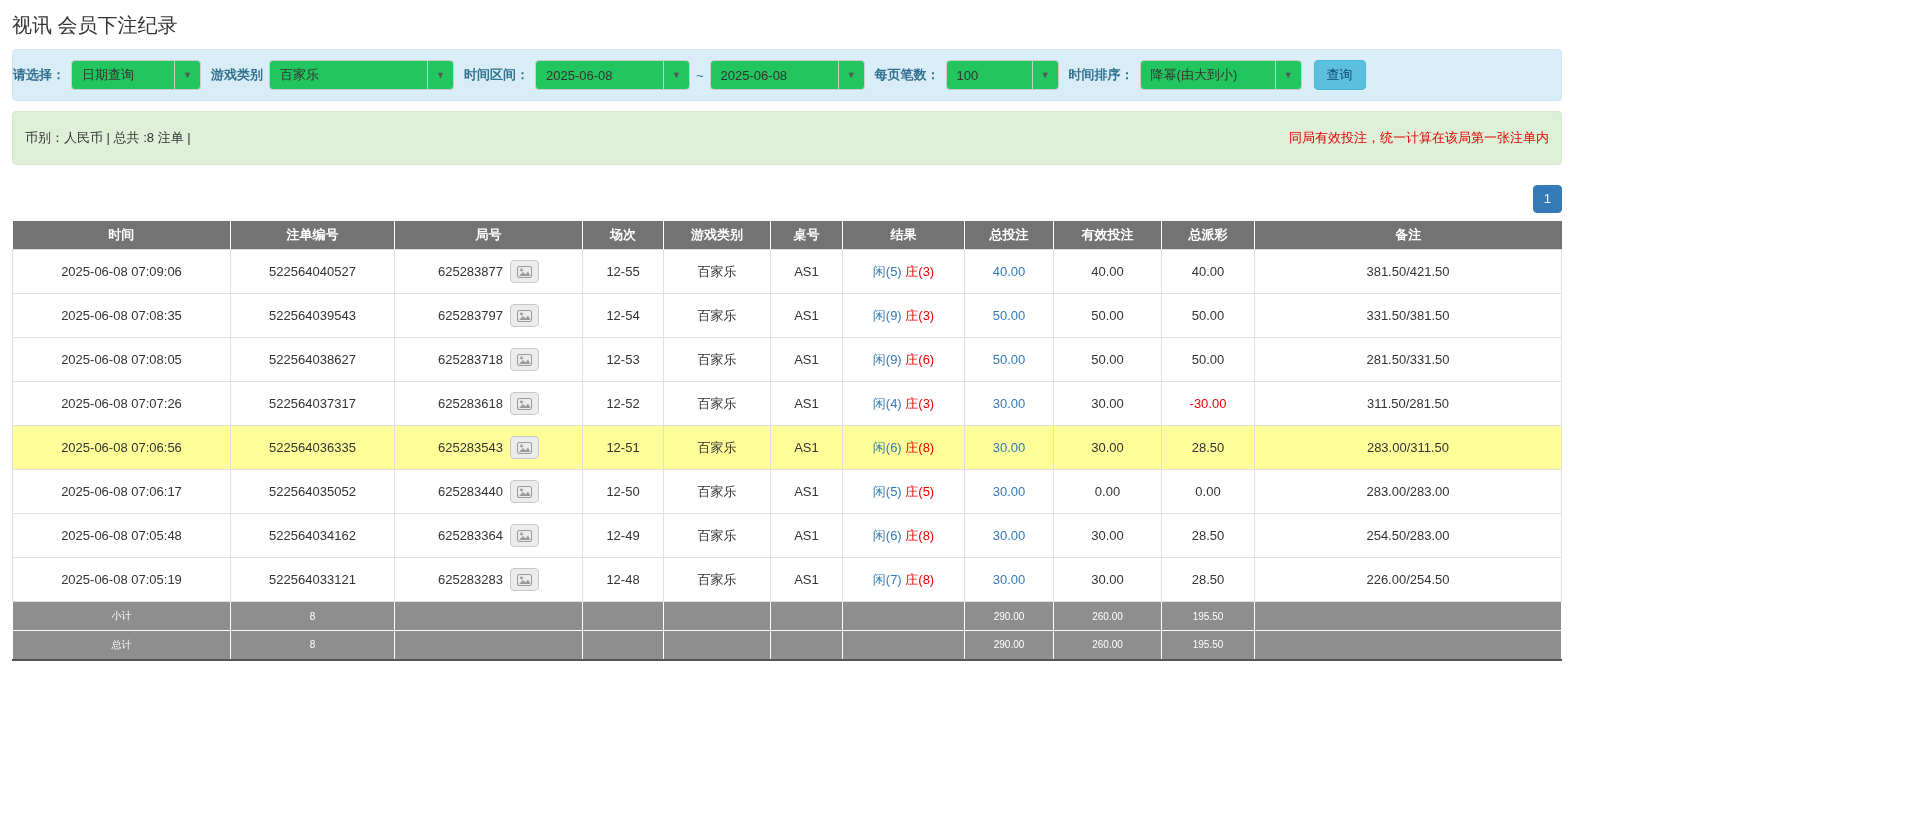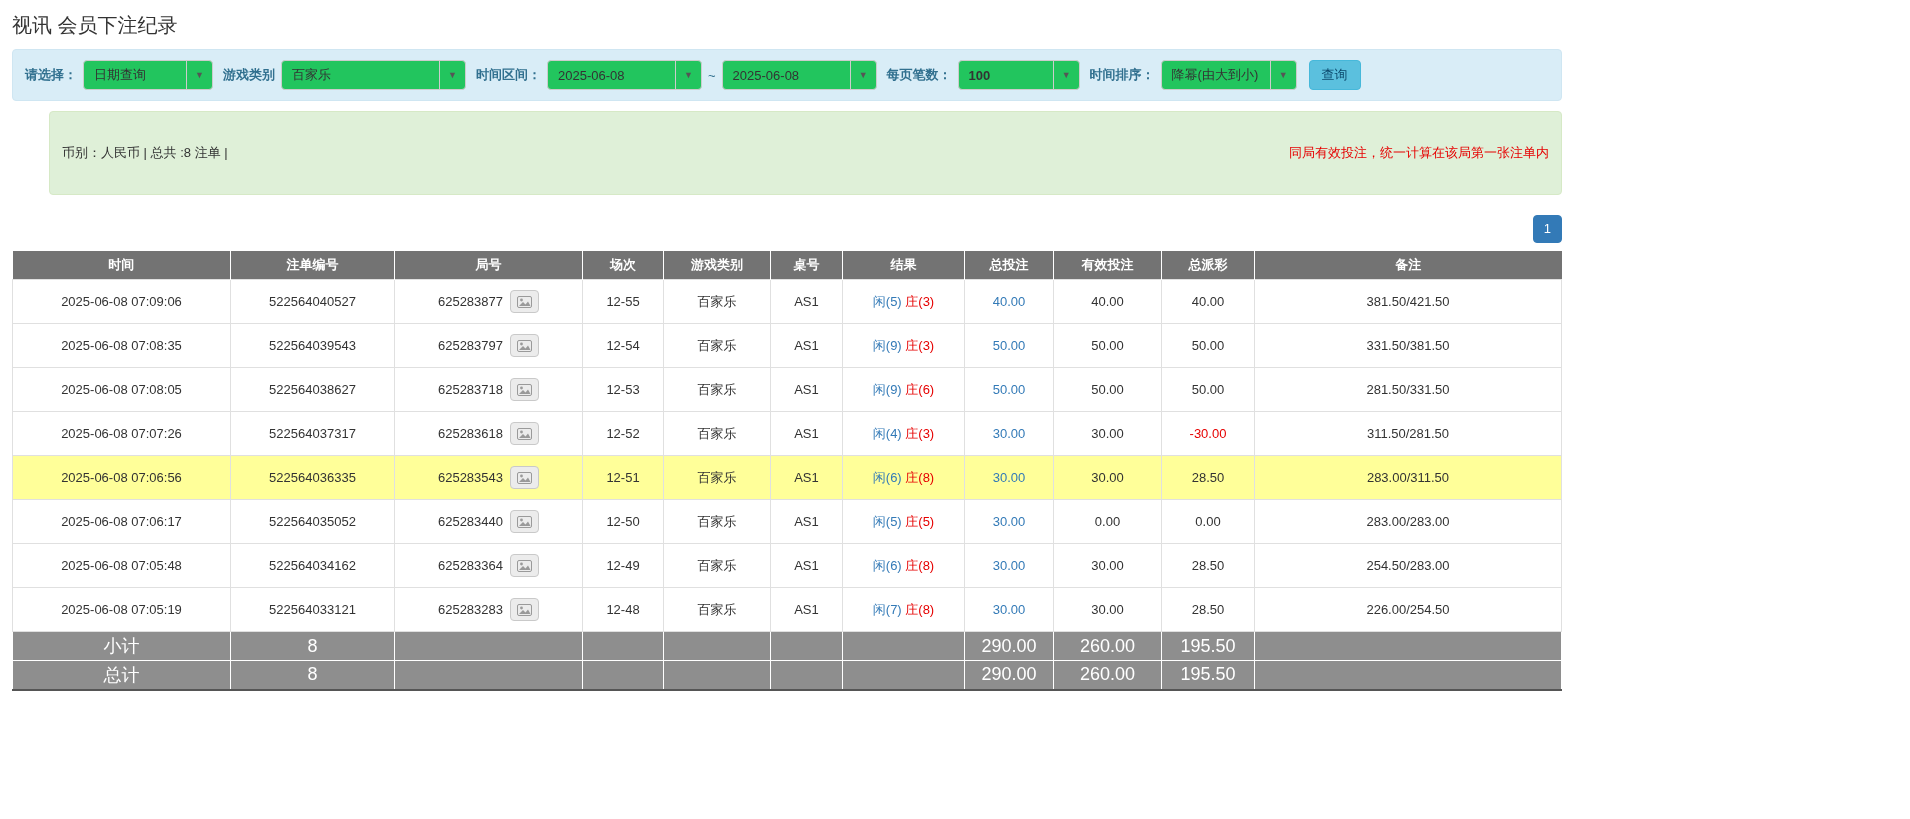--- a/index.html
+++ b/index.html
@@ -3,49 +3,49 @@
 <meta charset="utf-8">
 <style>
   * { box-sizing: border-box; }
   html, body { margin: 0; padding: 0; background: #fff; font-family: "Liberation Sans", sans-serif; }
   .container { width: 1550px; margin: 0 0 0 12px; }
 
   .page-title { font-size: 20px; color: #333; margin: 12px 0 10px 0; font-weight: normal; }
 
   .filter-bar {
     background: #d9edf7; border: 1px solid #cfe6f2; border-radius: 4px;
-    padding: 10px 12px; display: flex; align-items: center; white-space: nowrap;
+    padding: 10px 0; display: flex; align-items: center; white-space: nowrap;
   }
   .flabel { color: #31708f; font-weight: bold; font-size: 13px; margin: 0 6px 0 10px; }
   .flabel:first-child { margin-left: 0; }
   .dropdown {
     background: #22c55e; border: 1px solid #ccc; border-radius: 4px; height: 30px;
     display: inline-flex; align-items: center; cursor: pointer; overflow: hidden;
   }
   .dd-value { padding: 0 10px; font-size: 13px; color: #333; flex: 1; text-align: left; }
   .dd-caret {
     width: 26px; align-self: stretch; border-left: 1px solid #ccc;
     display: flex; align-items: center; justify-content: center; color: #555; font-size: 9px;
   }
   .w-qtype { width: 130px; }
   .w-game  { width: 185px; }
   .w-date  { width: 155px; }
-  .w-size  { width: 122px; font-weight: bold; }
-  .w-sort  { width: 136px; }
+  .w-size  { width: 113px; }
+  .w-sort  { width: 162px; }
   .tilde { color: #31708f; font-size: 13px; margin: 0 6px; }
   .btn-query {
     background: #5bc0de; color: #0c4a6e; border: 1px solid #46b8da; border-radius: 4px;
     height: 30px; padding: 0 12px; font-size: 13px; margin-left: 12px; cursor: pointer;
     font-family: "Liberation Sans", sans-serif;
   }
 
   .summary-bar {
     background: #dff0d8; border: 1px solid #d6e9c6; border-radius: 4px; margin-top: 10px;
-    padding: 32px 12px; display: flex; justify-content: space-between; align-items: center;
-    font-size: 13px; color: #333; margin-left: 37px;
+    padding: 17px 12px; display: flex; justify-content: space-between; align-items: center;
+    font-size: 13px; color: #333;
   }
   .notice { color: #e60000; font-size: 13px; }
 
   .pagination { display: flex; justify-content: flex-end; margin: 20px 0 8px 0; }
   .page-btn {
     background: #337ab7; border: 1px solid #337ab7; color: #fff; font-size: 13px;
     padding: 5px 10px; border-radius: 4px; cursor: pointer; line-height: 1.2;
   }
 
   table.records { width: 100%; border-collapse: collapse; table-layout: fixed; font-size: 13px; color: #333; border-bottom: 2px solid #555; }
@@ -54,21 +54,21 @@
     border-right: 1px solid #fff; text-align: center; font-size: 13px; padding: 0;
   }
   thead th:last-child { border-right: none; margin-left: 16px; }
   tbody td {
     height: 44px; text-align: center; background: #fff;
     border: 1px solid #e0e0e0; padding: 0 4px; overflow: hidden;
   }
   tr.highlight td { background: #ffff99; }
   tfoot td {
     background: #8e8e8e; color: #fff; height: 29px; text-align: center;
-    border: 1px solid #fff; font-size: 18px;
+    border: 1px solid #fff; font-size: 10px;
   }
   .player { color: #337ab7; }
   .banker { color: #e60000; }
   .bet-link { color: #337ab7; cursor: pointer; }
   td.neg { color: #e60000; }
   .round-no { vertical-align: middle; }
   .img-btn {
     display: inline-flex; align-items: center; justify-content: center;
     width: 29px; height: 23px; background: #ececec; border: 1px solid #c9c9c9;
     border-radius: 4px; margin-left: 7px; vertical-align: middle; cursor: pointer;

